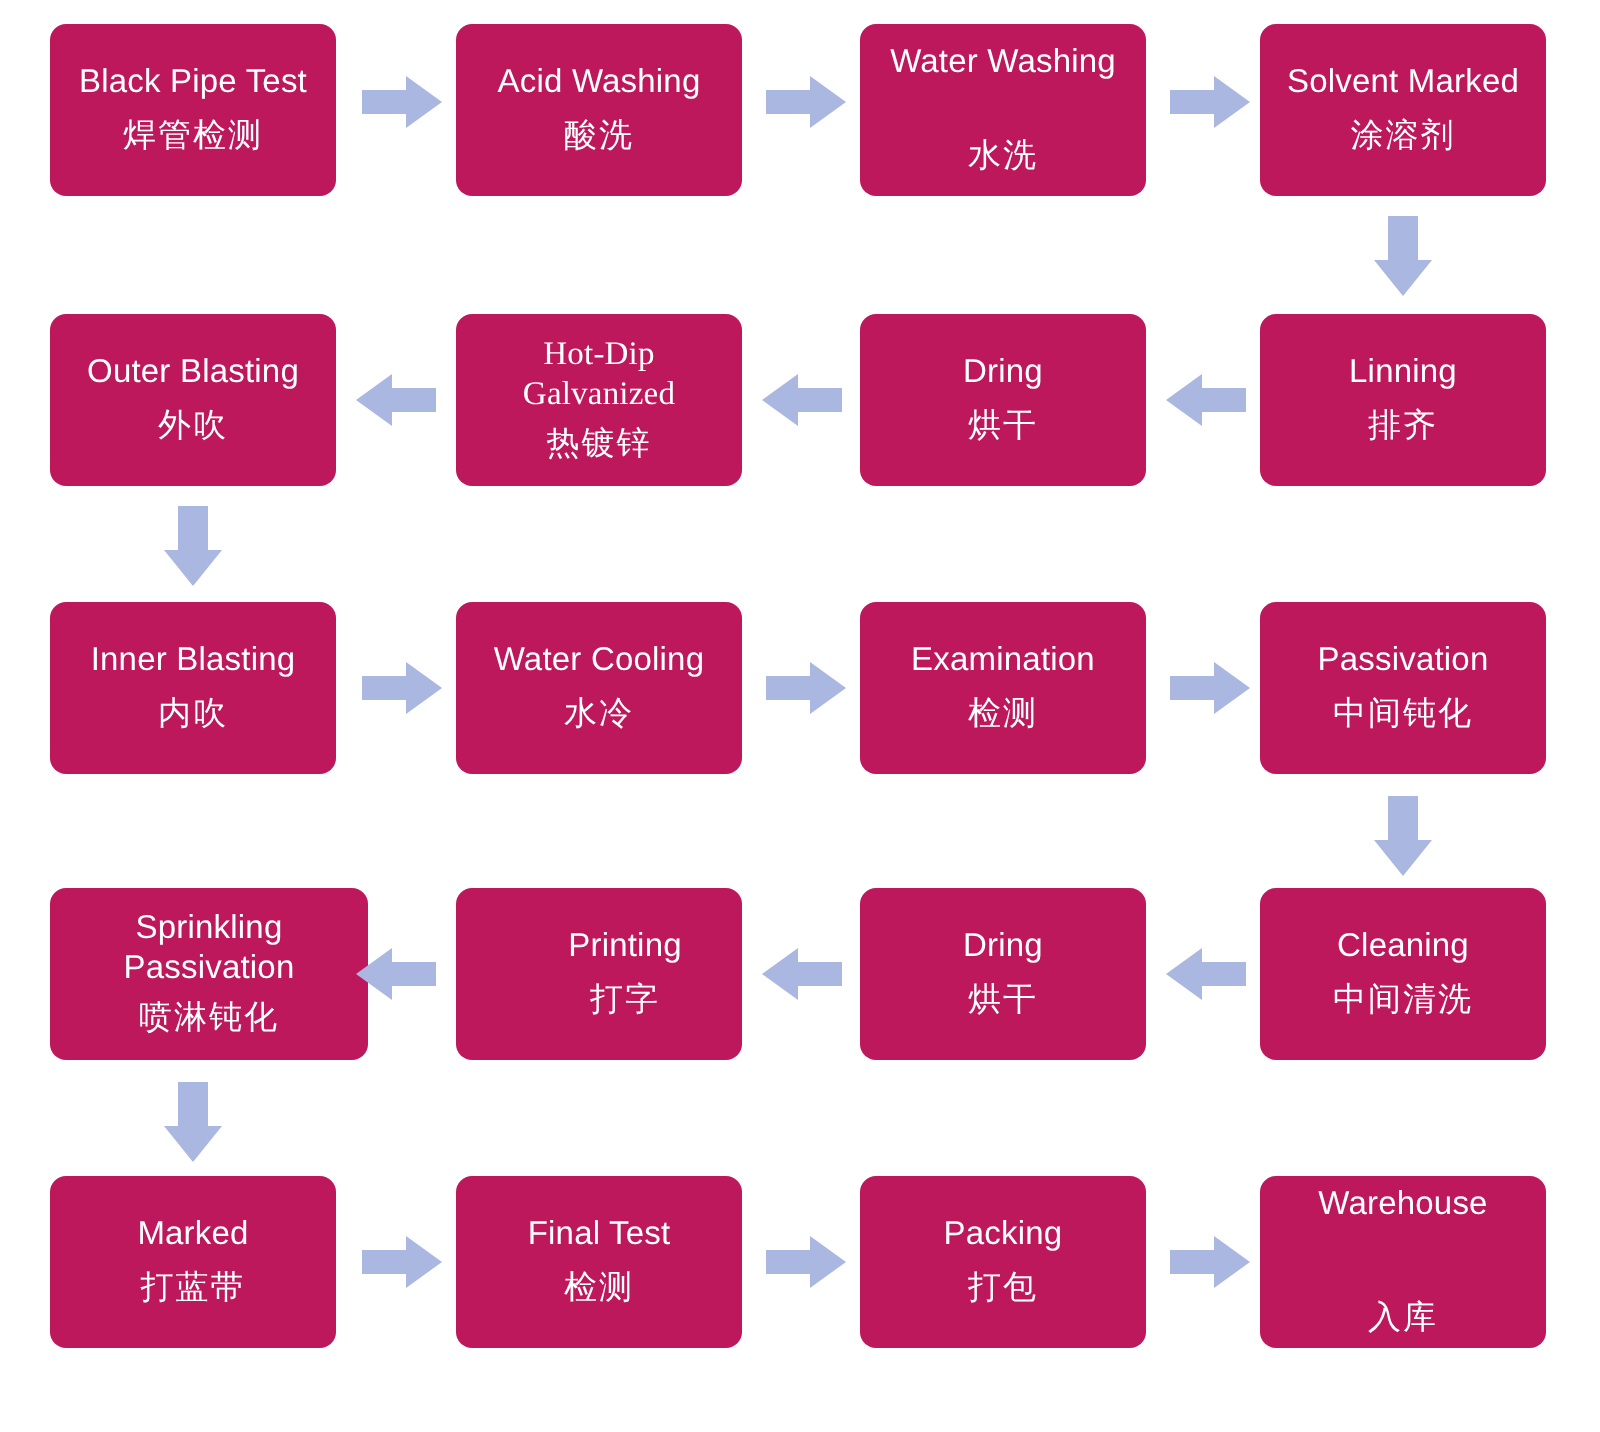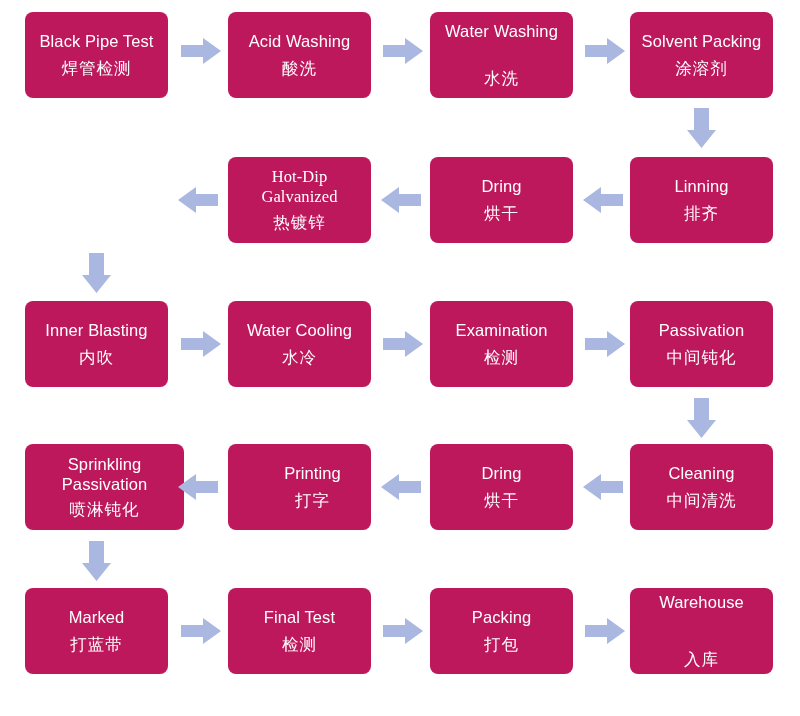--- a/index.html
+++ b/index.html
@@ -91,30 +91,34 @@
     <div class="zh">水洗</div>
   </div>
 
   <div class="arrow" style="left:585px; top:37px; width:40px; height:28px;">
     <svg viewBox="0 0 40 28" preserveAspectRatio="none">
         <path d="M0 8 L22 8 L22 1 L40 14 L22 27 L22 20 L0 20 Z" fill="#aab7e0"></path>
       </svg>
   </div>
 
   <div class="node" style="left:630px; top:12px; width:143px; height:86px;">
-    <div class="en">Solvent Packing</div>
+    <div class="en">Solvent Marked</div>
     <div class="zh">涂溶剂</div>
   </div>
 
   <div class="arrow" style="left:686px; top:108px; width:31px; height:40px;">
     <svg viewBox="0 0 31 40" preserveAspectRatio="none">
         <path d="M8 0 L23 0 L23 22 L30 22 L15.5 40 L1 22 L8 22 Z" fill="#aab7e0"></path>
       </svg>
   </div>
 
+  <div class="node" style="left:25px; top:157px; width:143px; height:86px;">
+    <div class="en">Outer Blasting</div>
+    <div class="zh">外吹</div>
+  </div>
 
   <div class="arrow" style="left:178px; top:186px; width:40px; height:28px;">
     <svg viewBox="0 0 40 28" preserveAspectRatio="none">
         <path d="M40 8 L18 8 L18 1 L0 14 L18 27 L18 20 L40 20 Z" fill="#aab7e0"></path>
       </svg>
   </div>
 
   <div class="node three-line" style="left:228px; top:157px; width:143px; height:86px;">
     <div class="en two-line" style="width:110px;font-family:Liberation Serif, serif;">Hot-Dip Galvanized</div>
     <div class="zh">热镀锌</div>

